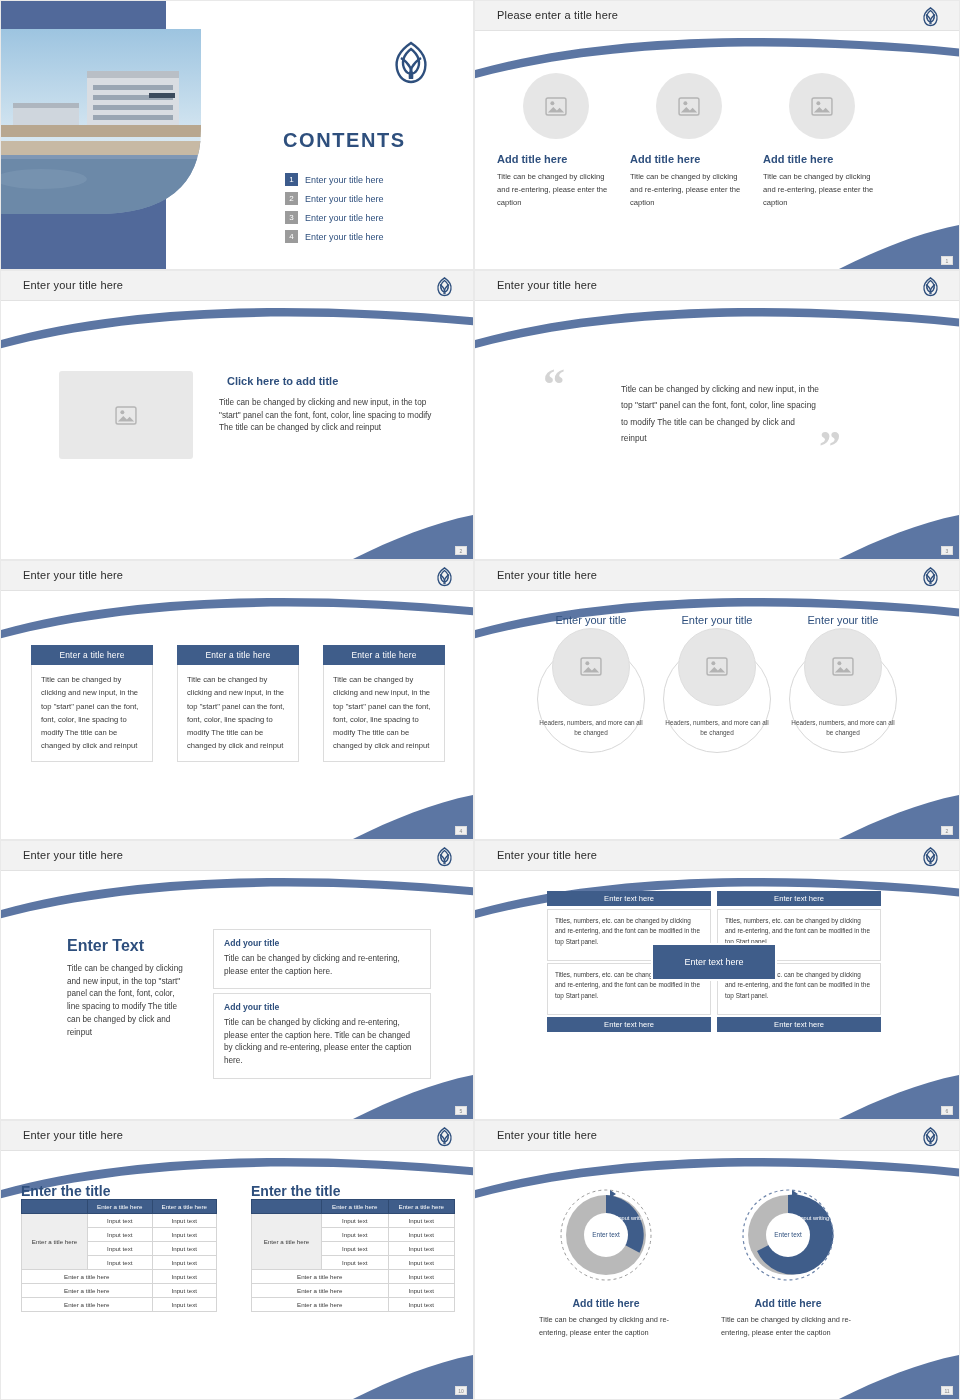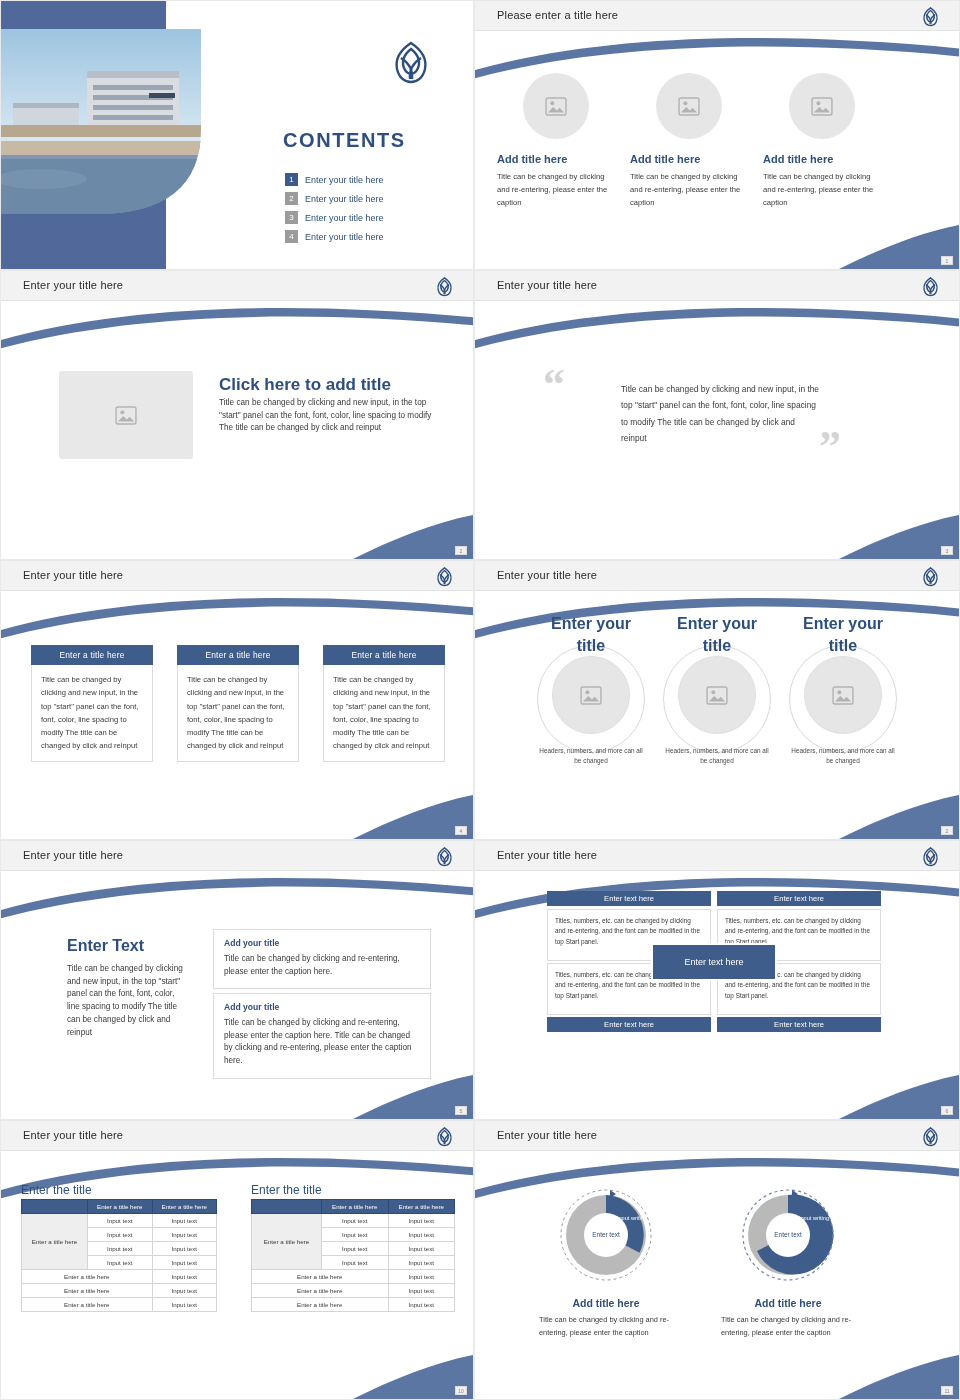--- a/index.html
+++ b/index.html
@@ -84,41 +84,41 @@
   .s2-col { position: absolute; top: 72px; width: 118px; }
   .s2-circ {
     width: 66px; height: 66px; border-radius: 50%; background: #e6e6e6;
     margin: 0 auto 14px; display: flex; align-items: center; justify-content: center;
   }
   .s2-h { font-size: 11px; font-weight: bold; color: #2e4f7d; margin-bottom: 6px; }
   .s2-p { font-size: 7.6px; line-height: 1.7; color: #3a3a3a; }
 
   
   .s3-img { position: absolute; left: 58px; top: 100px; width: 134px; height: 88px; border-radius: 3px; }
-  .s3-h { position: absolute; left: 218px; top: 104px; font-size: 17px; font-weight: bold; color: #2e4f7d; text-align: center; }
+  .s3-h { position: absolute; left: 226px; top: 104px; font-size: 11px; font-weight: bold; color: #2e4f7d; text-align: center; }
   .s3-p { position: absolute; left: 218px; top: 126px; width: 216px; }
 
   
   .quote-mark { position: absolute; font-size: 44px; color: #d4d4d4; font-family: "Liberation Serif", serif; font-weight: bold; }
   .s4-p { position: absolute; left: 146px; top: 110px; width: 200px; font-size: 8.4px; line-height: 1.95; color: #3a3a3a; }
 
   
   .s5-card { position: absolute; top: 84px; width: 122px; }
   .s5-head {
     background: #3f5d8a; color: #fff; font-size: 8.4px; text-align: center;
     padding: 5px 0; letter-spacing: .2px;
   }
   .s5-body {
     border-left: 1px solid #dcdcdc; border-right: 1px solid #dcdcdc; border-bottom: 1px solid #dcdcdc;
     padding: 8px 9px; font-size: 7.6px; line-height: 1.75; color: #3a3a3a; min-height: 88px;
   }
 
   
   .s6-col { position: absolute; top: 52px; width: 112px; text-align: center; }
-  .s6-ttl { font-size: 16px; font-weight: bold; color: #2e4f7d; line-height: 1.35; }
+  .s6-ttl { font-size: 11px; font-weight: normal; color: #2e4f7d; line-height: 1.35; }
   .s6-circ {
     width: 78px; height: 78px; border-radius: 50%; background: #e6e6e6;
     margin: 0 auto 12px; display: flex; align-items: center; justify-content: center;
     border: 1px solid #dedede;
   }
   .s6-cap { font-size: 6.4px; line-height: 1.6; color: #4a4a4a; }
   .s6-ring {
     position: absolute; top: 84px; width: 108px; height: 108px;
     border: 1px solid #d8d8d8; border-radius: 50%;
   }
@@ -141,21 +141,21 @@
     position: absolute; background: #3f5d8a; color: #fff;
     font-size: 7.6px; text-align: center; line-height: 15px; height: 15px;
   }
   .s8-center {
     position: absolute; background: #3f5d8a; color: #fff;
     display: flex; align-items: center; justify-content: center;
     font-size: 9px; border: 2px solid #fff;
   }
 
   
-  .s9-cap { position: absolute; font-size: 12px; font-weight: normal; color: #2e4f7d; }
+  .s9-cap { position: absolute; font-size: 14px; font-weight: bold; color: #2e4f7d; }
   table.s9 { position: absolute; border-collapse: collapse; font-size: 6.2px; }
   table.s9 th {
     background: #3f5d8a; color: #fff; font-weight: normal;
     border: 1px solid #2f4a72; padding: 3px 2px; text-align: center;
   }
   table.s9 td {
     border: 1px solid #d5d5d5; padding: 3px 2px; text-align: center; color: #3a3a3a;
   }
   table.s9 td.lbl { background: #eeeeee; }
 

